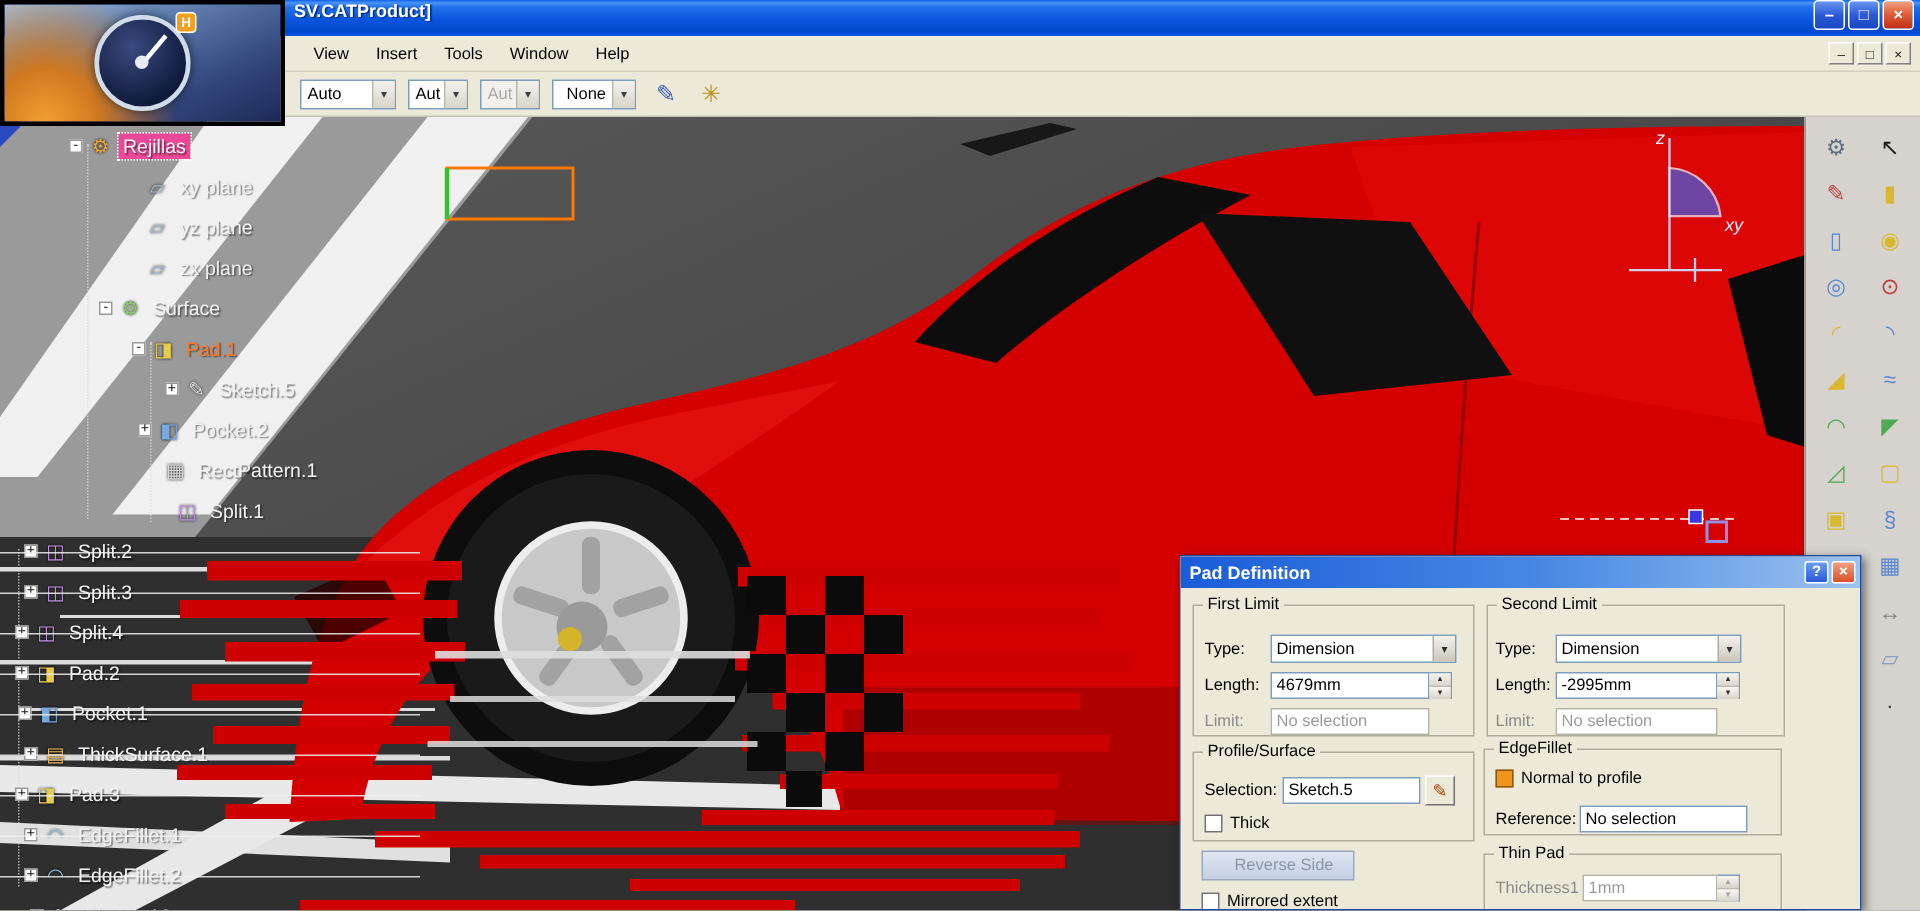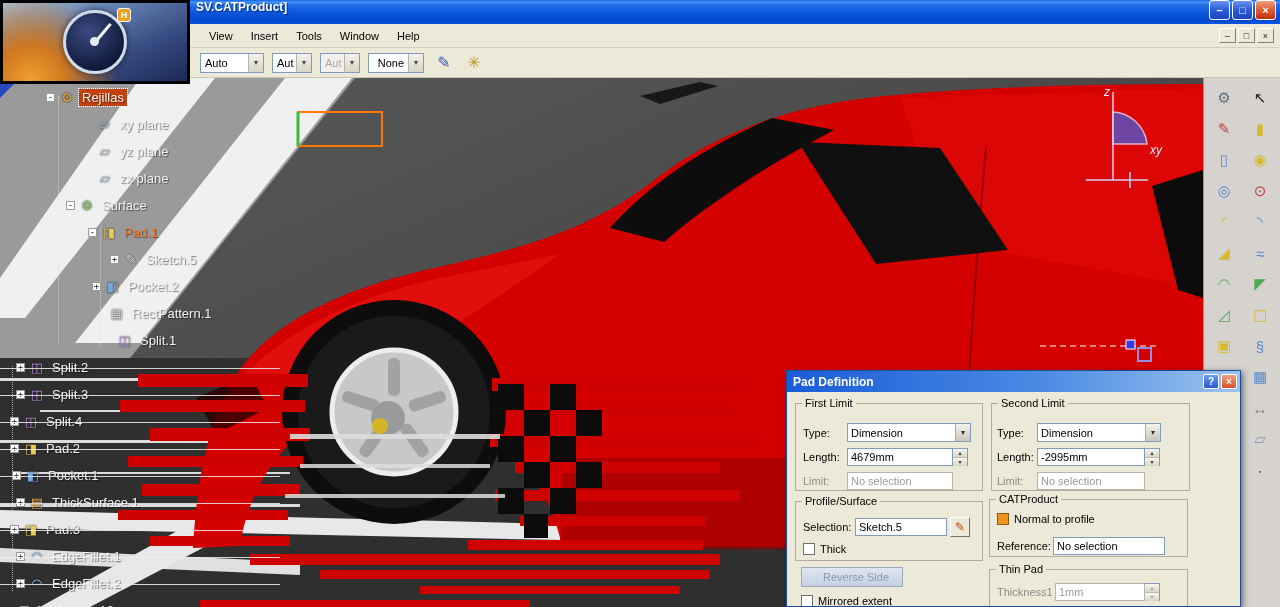--- a/index.html
+++ b/index.html
@@ -57,21 +57,21 @@
   .vline{position:absolute;width:0;border-left:1px dotted rgba(220,220,220,.75);z-index:5;}
 
   
   .tree{position:absolute;left:0;top:6px;width:310px;z-index:7;}
   .tree-item{position:relative;height:27px;display:flex;align-items:center;gap:4px;}
   .exp{flex:none;width:9px;height:9px;background:#fff;border:1px solid #9a9a9a;color:#202020;
     font-size:9px;line-height:7px;text-align:center;font-family:"DejaVu Sans Mono",monospace;}
   .leaf .exp{visibility:hidden;}
   .t-icon{flex:none;width:16px;text-align:center;font-size:13px;line-height:16px;text-shadow:0 0 2px #000;}
   .t-label{font-size:13px;color:#f2f2f2;padding:1px 3px;white-space:nowrap;text-shadow:1px 1px 1px rgba(0,0,0,.5);}
-  .sel .t-label{background:#c2410c;outline:1px dotted #fff;}
+  .sel .t-label{background:#ec4899;outline:1px dotted #fff;}
   .hl .t-label{color:#ff7a28;}
   .strike::after{content:"";position:absolute;left:0;top:14px;width:280px;height:1px;background:rgba(240,240,240,.85);}
 
   
   .right-panel{position:absolute;left:1203px;top:78px;width:77px;height:529px;background:#d6d3ce;border-left:1px solid #9a968a;
     display:grid;grid-template-columns:repeat(2,1fr);align-content:start;gap:7px 0;padding:8px 2px;}
   .rt-icon{width:26px;height:24px;margin:0 auto;display:flex;align-items:center;justify-content:center;font-size:15px;cursor:default;}
 
   
   .dialog{position:absolute;left:786px;top:370px;width:455px;height:237px;background:#ece9d8;border:1px solid #1c4a9c;
@@ -547,21 +547,21 @@
       <span class="lbl" style="width:52px;">Selection:</span>
       <input class="inp" style="width: 92px;" value="Sketch.5">
       <span class="sketch-btn"></span>
     </div>
     <div class="row" style="left:16px;top:172px;">
       <span class="cb"></span>
       <span class="lbl">Thick</span>
     </div>
 
     <fieldset style="left:202px;top:122px;width:199px;height:64px;">
-      <legend>CATProduct</legend>
+      <legend>EdgeFillet</legend>
     </fieldset>
     <div class="row" style="left:210px;top:142px;">
       <span class="cb on"></span>
       <span class="lbl">Normal to profile</span>
     </div>
     <div class="row" style="left:210px;top:166px;">
       <span class="lbl" style="width:56px;">Reference:</span>
       <input class="inp" style="width: 112px;" value="No selection">
     </div>
 

